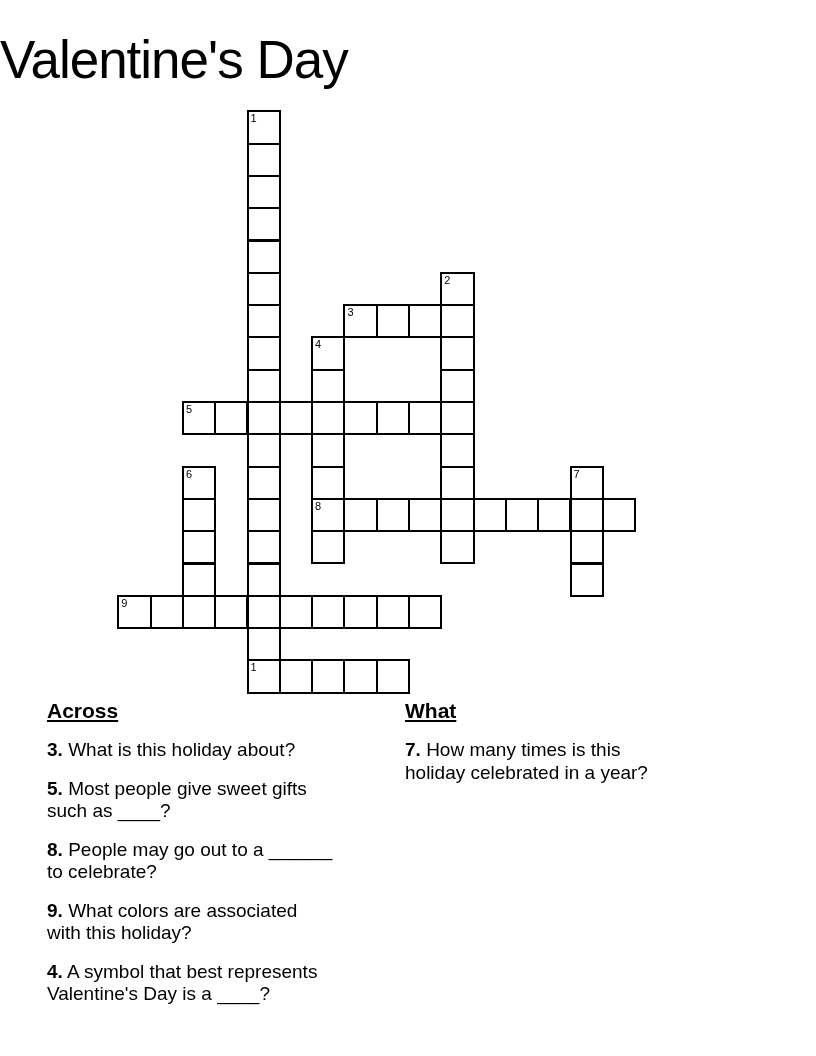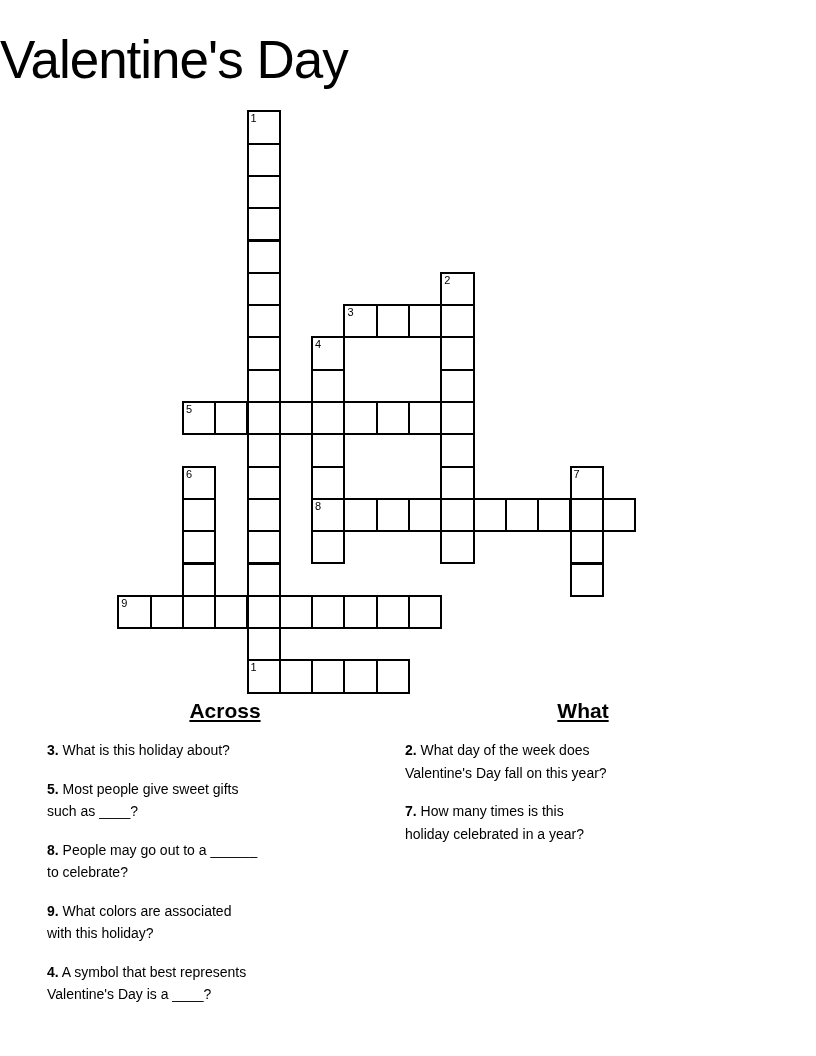--- a/index.html
+++ b/index.html
@@ -57,24 +57,23 @@
     width: 356px;
   }
   #across-col { left: 47px; }
   #down-col   { left: 405px; }
   .clue-heading {
     font-size: 21px;
     line-height: 24px;
     font-weight: 700;
     text-decoration: underline;
     margin: 0 0 7px 0;
-    text-align: center;
   }
   .clue {
-    font-size: 14px;
+    font-size: 19px;
     line-height: 22.5px;
     margin: 16px 0 4px 0;
   }
   .clue b { font-weight: 700; }
 </style>
 </head>
 <body>
 
 <div class="page">
 
@@ -171,18 +170,17 @@
         <p class="clue"><b>5.</b> Most people give sweet gifts<br>such as ____?</p>
         <p class="clue"><b>8.</b> People may go out to a ______<br>to celebrate?</p>
         <p class="clue"><b>9.</b> What colors are associated<br>with this holiday?</p>
         <p class="clue"><b>4.</b> A symbol that best represents<br>Valentine's Day is a ____?</p>
       </div>
   </div>
 
   <div id="down-col" class="clue-col">
     <h2 class="clue-heading">What</h2>
     <div id="down-list">
-        <p class="clue"><b>2.</b> What day of the week does<br>Valentine's Day fall on this year?</p>
         <p class="clue"><b>7.</b> How many times is this<br>holiday celebrated in a year?</p>
       </div>
   </div>
 
 </div>
 
 </body></html>

